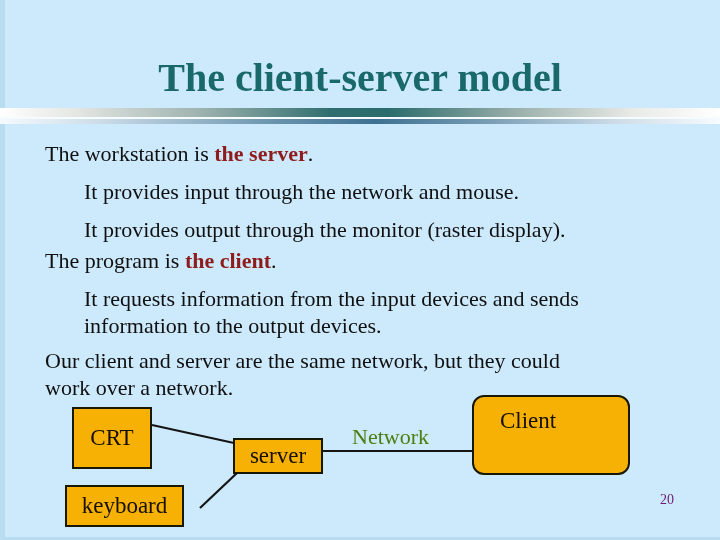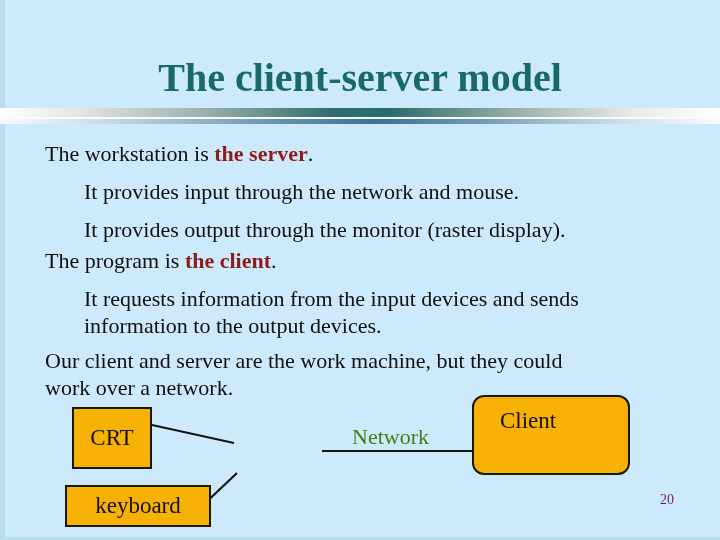--- a/index.html
+++ b/index.html
@@ -109,36 +109,39 @@
   <div class="para" style="left:45px; top:247px;">
     <span>The program is </span><span class="hl">the client</span><span>.</span>
   </div>
 
   <div class="para" style="left:84px; top:285px;">
     <div>It requests information from the input devices and sends</div>
     <div>information to the output devices.</div>
   </div>
 
   <div class="para" style="left:45px; top:347px;">
-    <div>Our client and server are the work machine, but they could</div>
+    <div>Our client and server are the same network, but they could</div>
     <div>work over a network.</div>
   </div>
 
   <svg class="connector-svg" width="720" height="540">
     <line x1="152" y1="425" x2="234" y2="443" stroke="#141414" stroke-width="2.2"></line>
     <line x1="200" y1="508" x2="237" y2="473" stroke="#141414" stroke-width="2.2"></line>
     <line x1="322" y1="451" x2="473" y2="451" stroke="#141414" stroke-width="2.2"></line>
   </svg>
 
   <div class="diagram-box" style="left:72px; top:407px; width:80px; height:62px;">
     <span>CRT</span>
   </div>
 
+  <div class="diagram-box" style="left:233px; top:438px; width:90px; height:36px;">
+    <span>server</span>
+  </div>
 
-  <div class="diagram-box" style="left:65px; top:485px; width:146px; height:42px;">
+  <div class="diagram-box" style="left:65px; top:485px; width:119px; height:42px;">
     <span>keyboard</span>
   </div>
 
   <div class="diagram-box client-box" style="left:472px; top:395px; width:158px; height:80px;border-radius:12px;">
     <span>Client</span>
   </div>
 
   <div class="network-label" style="left:352px; top:424px;">Network</div>
 
   <div class="page-number">20</div>

